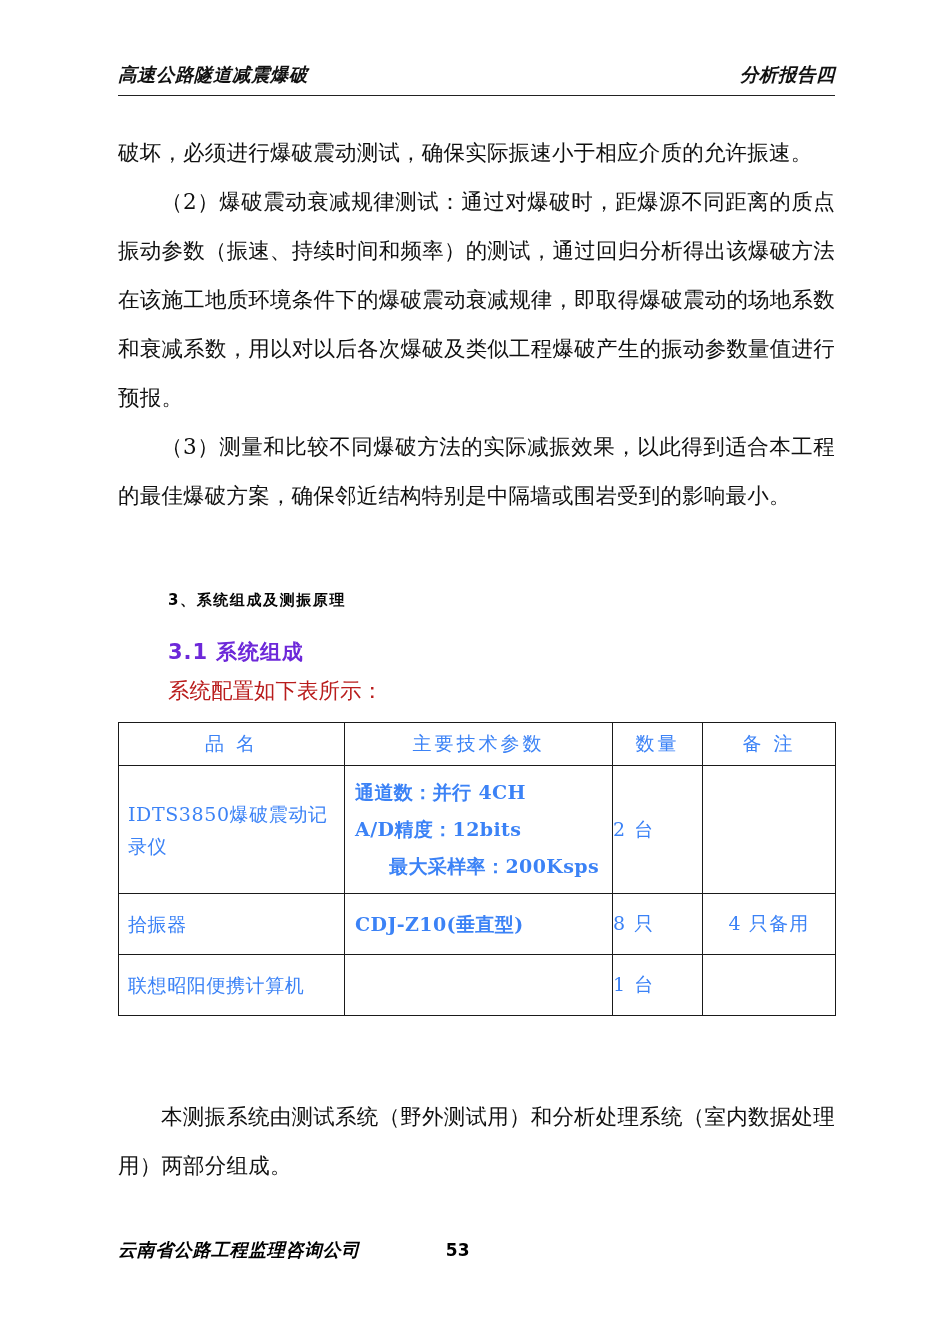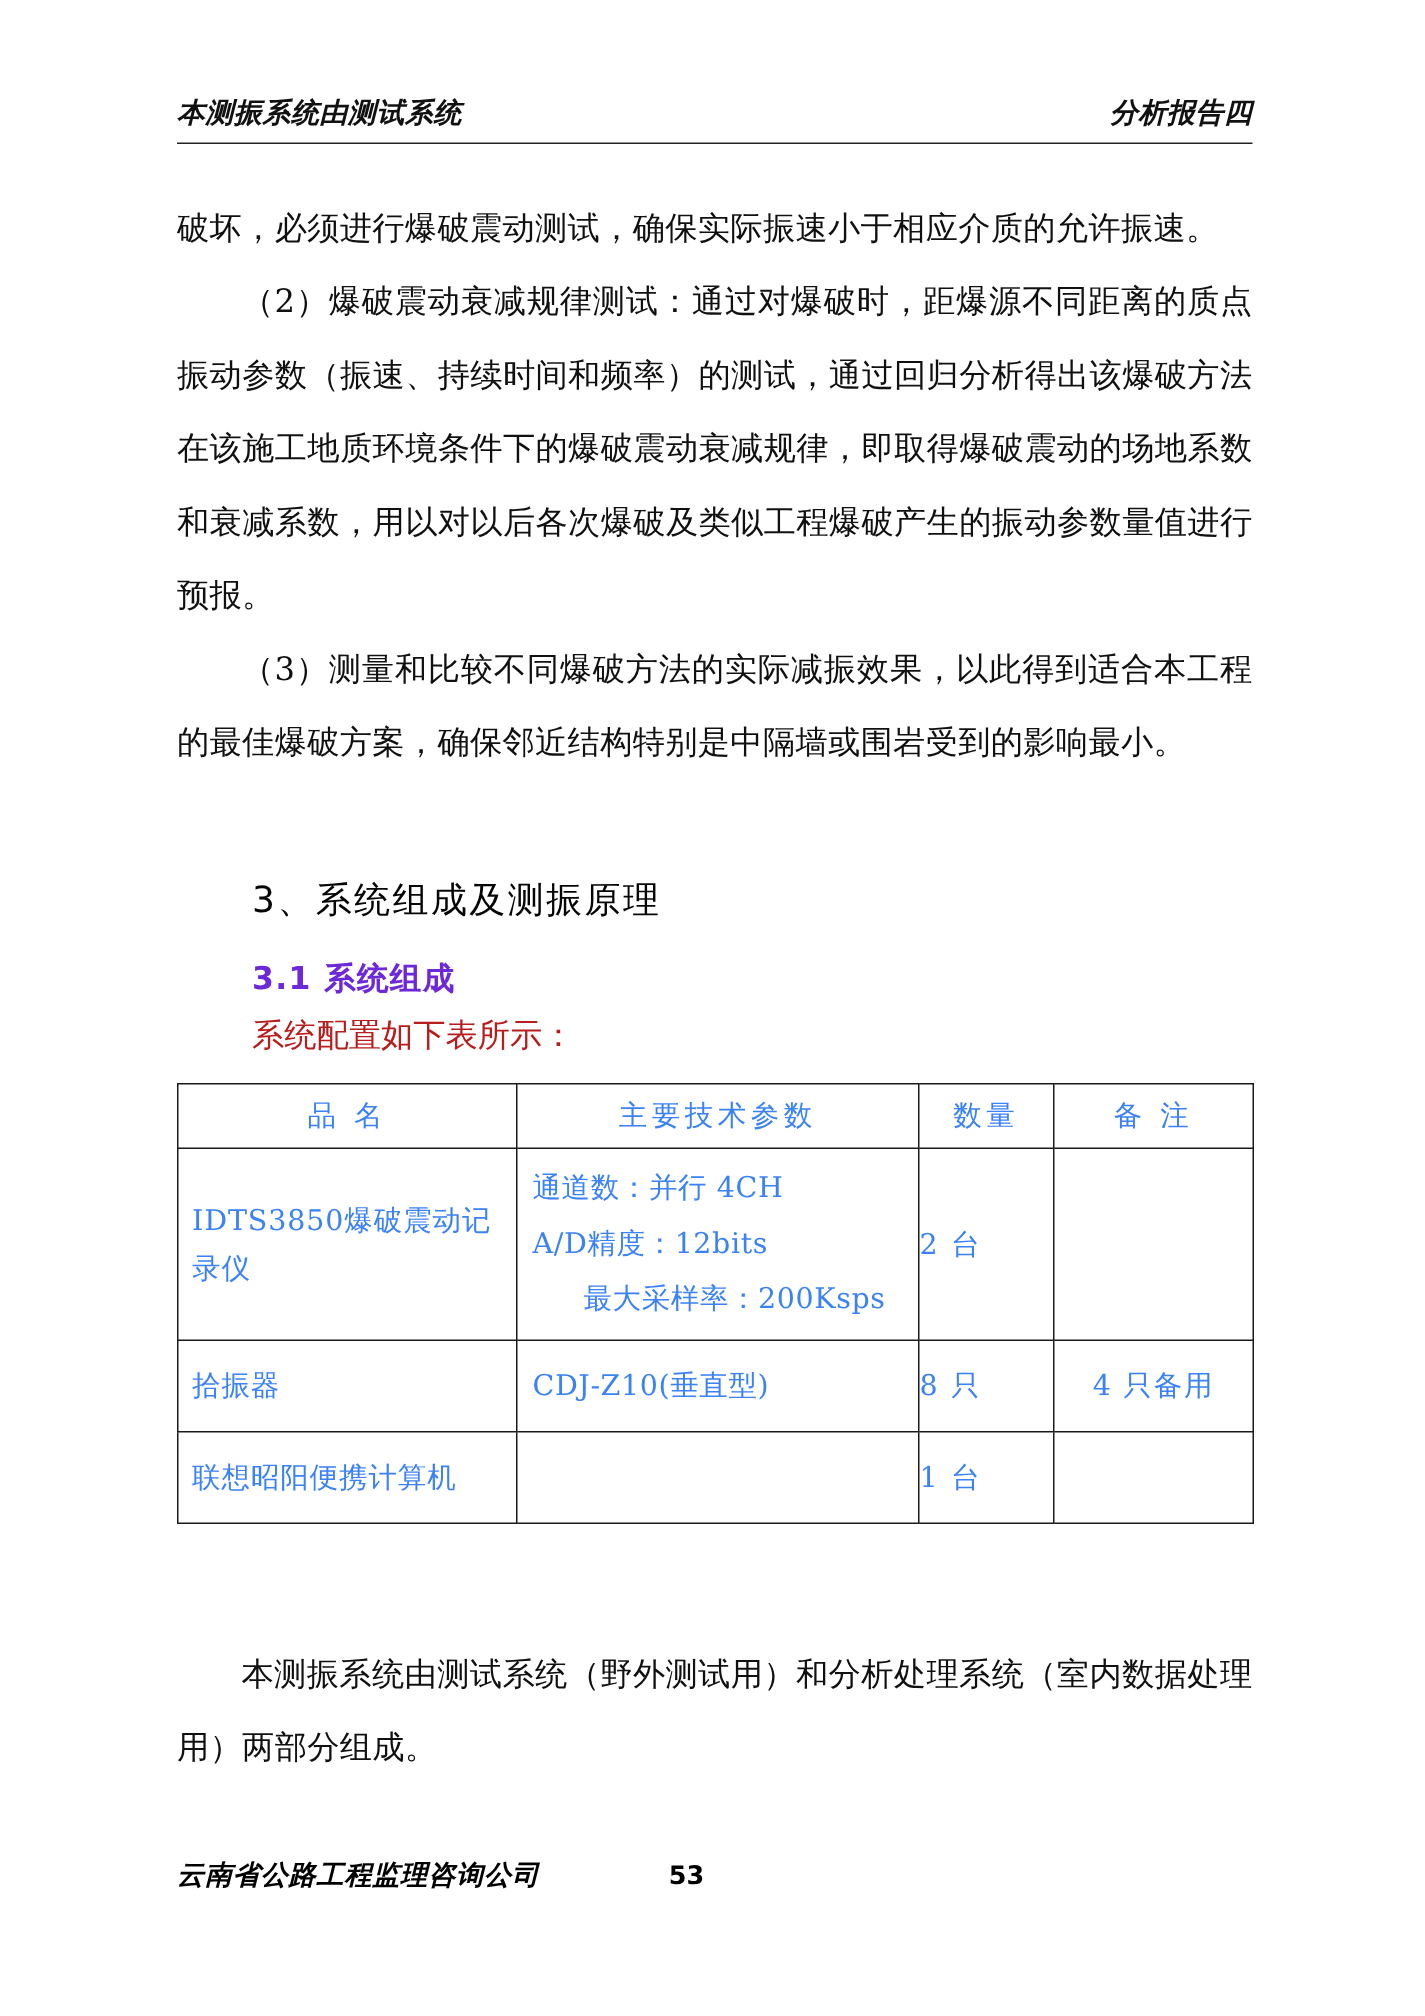--- a/index.html
+++ b/index.html
@@ -70,22 +70,22 @@
   
   .heading-block {
     position: absolute;
     left: 168px;
     top: 585px;
     width: 667px;
   }
   h2.sec {
     margin: 0;
     font-family: "DejaVu Sans", sans-serif;
-    font-weight: normal;
-    font-size: 24px;
+    font-weight: bold;
+    font-size: 15px;
     letter-spacing: 1.6px;
     color: #050505;
     line-height: 30px;
   }
   h3.subsec {
     margin: 0;
     padding-top: 22px;
     font-family: "DejaVu Sans", sans-serif;
     font-weight: bold;
     font-size: 21px;
@@ -137,20 +137,21 @@
     text-align: left;
     padding: 6px 0 6px 9px;
     line-height: 32px;
     letter-spacing: 0.6px;
   }
   td.c-spec {
     text-align: left;
     padding: 8px 0 8px 10px;
     line-height: 37px;
     letter-spacing: 0.4px;
+    font-weight: bold;
   }
   td.c-qty {
     text-align: left;
     letter-spacing: 1.5px;
   }
   td.c-note {
     text-align: center;
     letter-spacing: 1.2px;
   }
   .spec-line.indented { padding-left: 34px; }
@@ -190,21 +191,21 @@
     color: #000;
     margin-left: 86px;
   }
 </style>
 </head>
 <body>
 
 <div class="page">
 
   <div class="header">
-    <span>本测振系统由测试系统</span>
+    <span>高速公路隧道减震爆破</span>
     <span>分析报告四</span>
   </div>
   <div class="header-rule"></div>
 
   <div class="body-block">
     <p class="para">破坏，必须进行爆破震动测试，确保实际振速小于相应介质的允许振速。</p>
     <p class="para indent">（2）爆破震动衰减规律测试：通过对爆破时，距爆源不同距离的质点振动参数（振速、持续时间和频率）的测试，通过回归分析得出该爆破方法在该施工地质环境条件下的爆破震动衰减规律，即取得爆破震动的场地系数和衰减系数，用以对以后各次爆破及类似工程爆破产生的振动参数量值进行预报。</p>
     <p class="para indent">（3）测量和比较不同爆破方法的实际减振效果，以此得到适合本工程的最佳爆破方案，确保邻近结构特别是中隔墙或围岩受到的影响最小。</p>
   </div>
 

